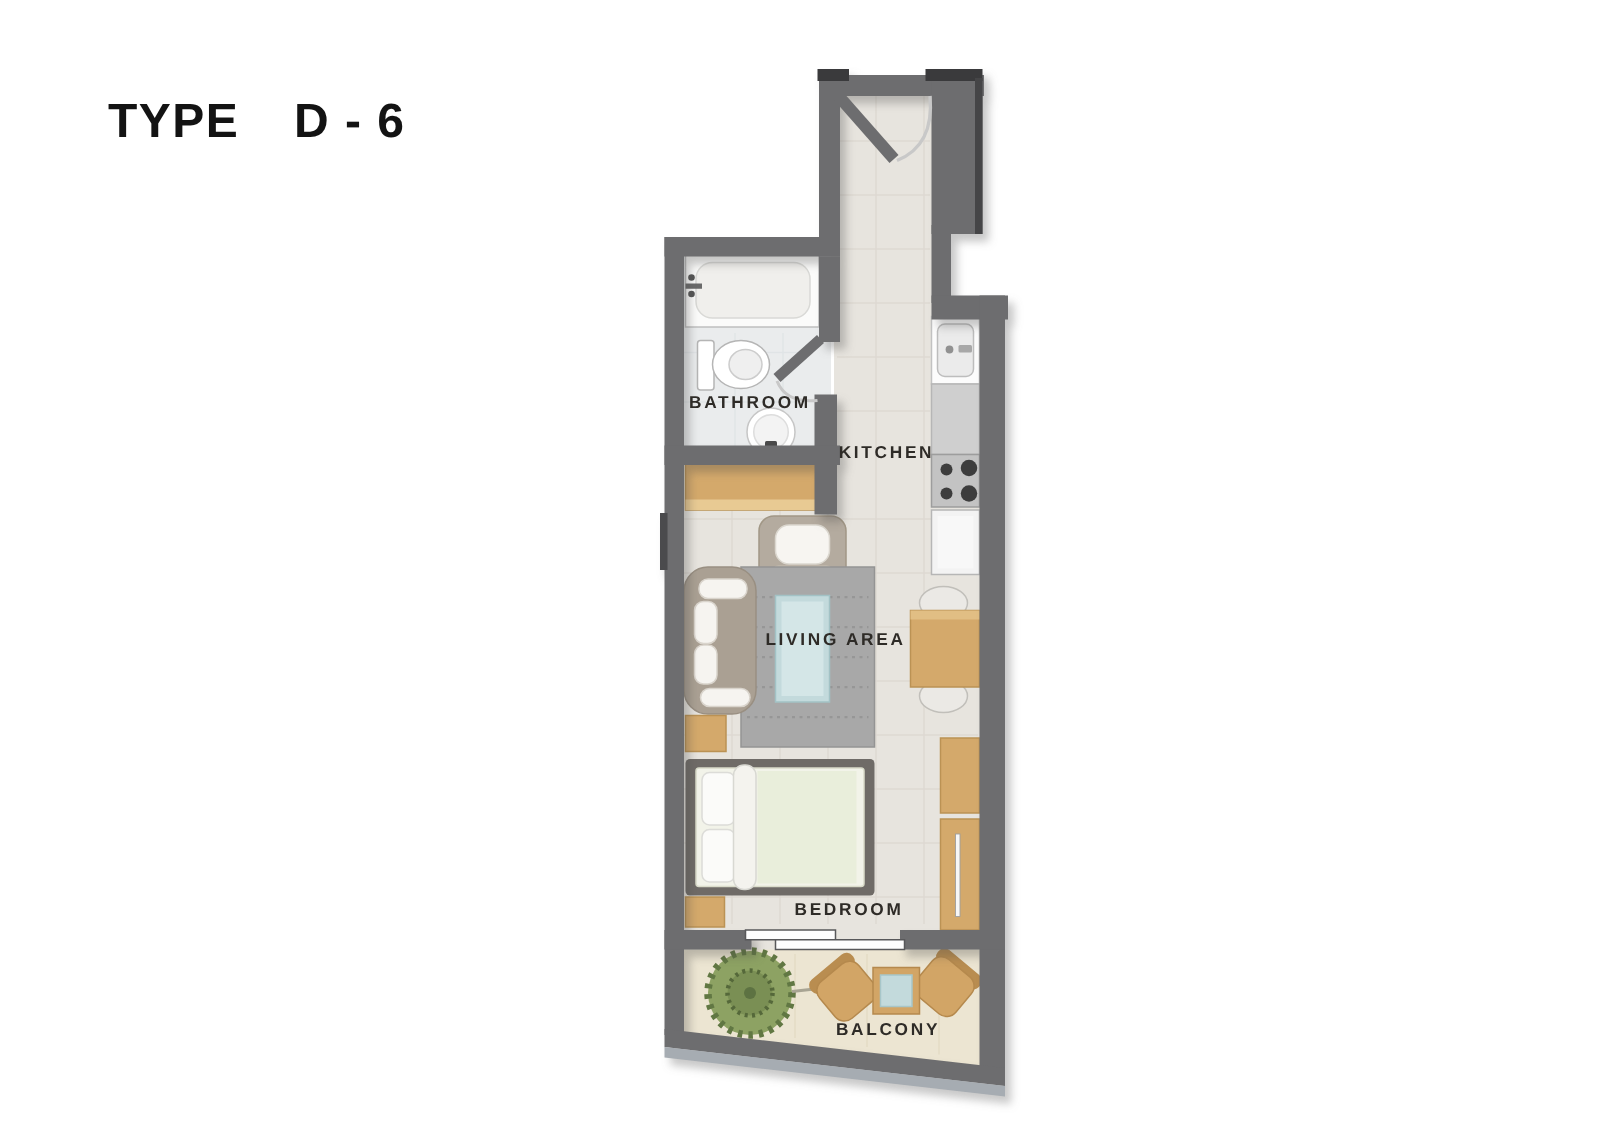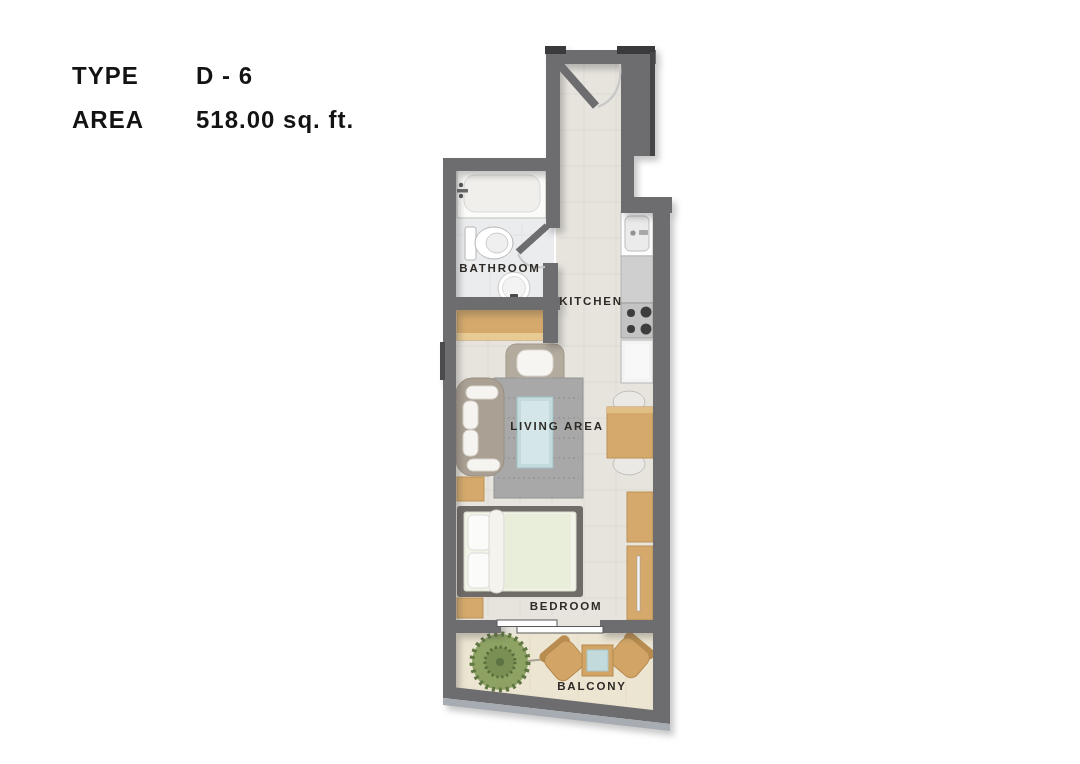--- a/index.html
+++ b/index.html
@@ -1,38 +1,34 @@
 <!DOCTYPE html>
 <html><head>
 <meta charset="utf-8">
 <style>
   html,body{margin:0;padding:0;background:#fff;}
   .canvas{position:relative;width:1080px;height:764px;background:#ffffff;overflow:hidden;
           font-family:"Liberation Sans",sans-serif;}
   .header{position:absolute;left:72px;top:62px;color:#131313;}
   .header-row{display:grid;grid-template-columns:124px auto;align-items:baseline;height:44px;}
-  .hlabel,.hvalue{font-size:24px;font-weight:700;letter-spacing:1px;white-space:pre;}
+  .hlabel,.hvalue{font-size:32px;font-weight:700;letter-spacing:1px;white-space:pre;}
   .plan-svg{position:absolute;left:0;top:0;}
   .room-label{font-family:"Liberation Sans",sans-serif;font-weight:700;font-size:11.5px;
               letter-spacing:1.8px;fill:#2e2b27;text-anchor:middle;}
   .walls{filter:drop-shadow(4px 5px 3px rgba(70,70,70,0.30));}
 </style>
 </head>
 <body>
 
 <div class="canvas">
 
   <div class="header">
     <div class="header-row">
       <span class="hlabel">TYPE</span>
       <span class="hvalue">D - 6</span>
-    </div>
-    <div class="header-row">
-      <span class="hlabel">AREA</span>
-      <span class="hvalue">518.00 sq. ft.</span>
     </div>
   </div>
 
   <svg class="plan-svg" width="1080" height="764" viewBox="0 0 1080 764">
 
     <g>
       <rect x="553" y="52" width="72" height="168" fill="#e7e4de"></rect>
       <rect x="556" y="213" width="100" height="422" fill="#e7e4de"></rect>
       <rect x="450" y="302" width="112" height="333" fill="#e7e4de"></rect>
       <rect x="450" y="165" width="104" height="145" fill="#eaeced"></rect>

